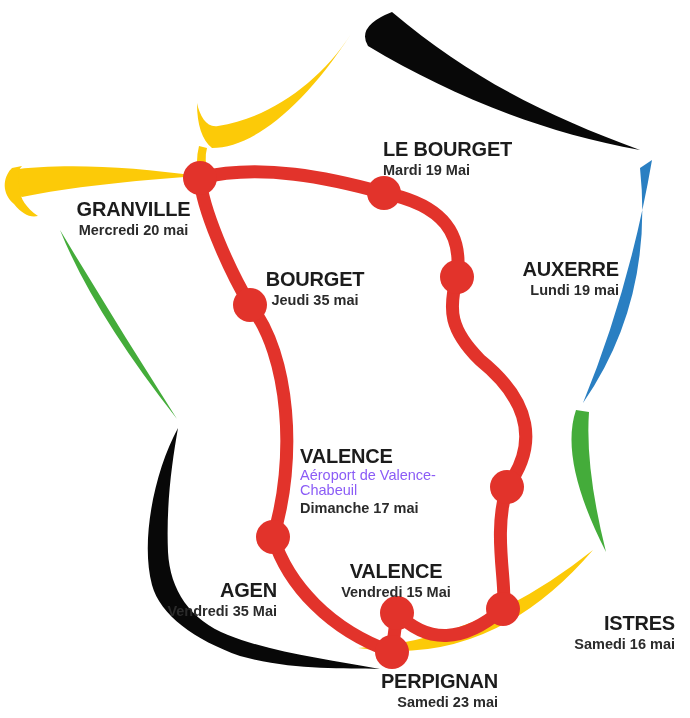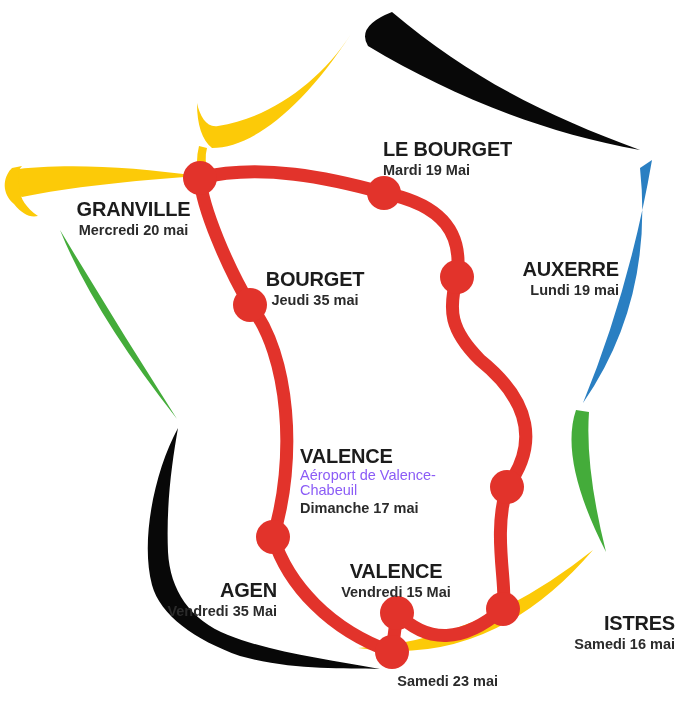--- a/index.html
+++ b/index.html
@@ -114,16 +114,17 @@
     <div class="name">VALENCE</div>
     <div class="date">Vendredi 15 Mai</div>
   </div>
 
   <div class="city c-istres">
     <div class="name">ISTRES</div>
     <div class="date">Samedi 16 mai</div>
   </div>
 
   <div class="city c-perpignan">
+    <div class="name">PERPIGNAN</div>
     <div class="date">Samedi 23 mai</div>
   </div>
 
 </div>
 
 </body></html>

